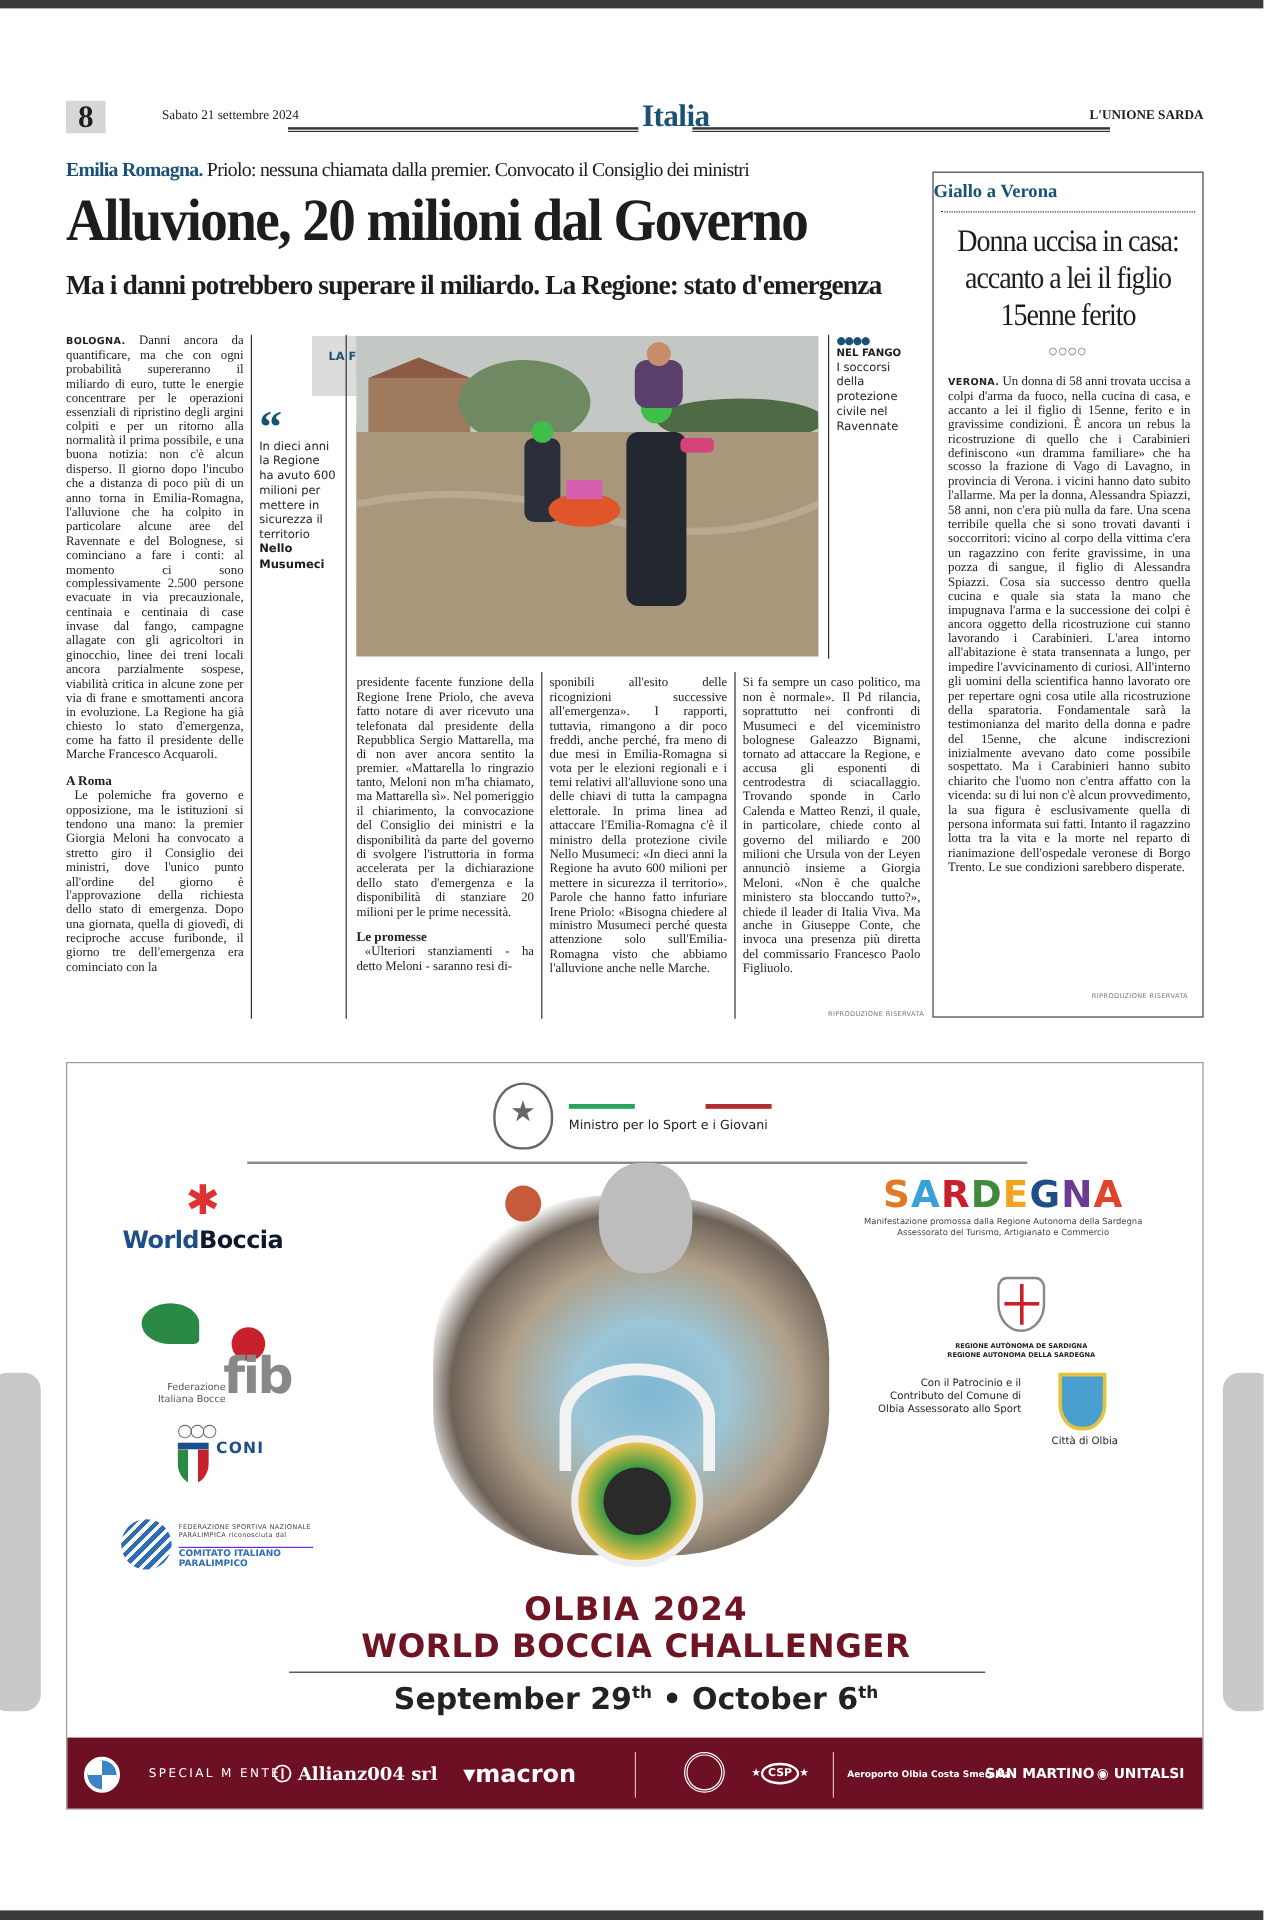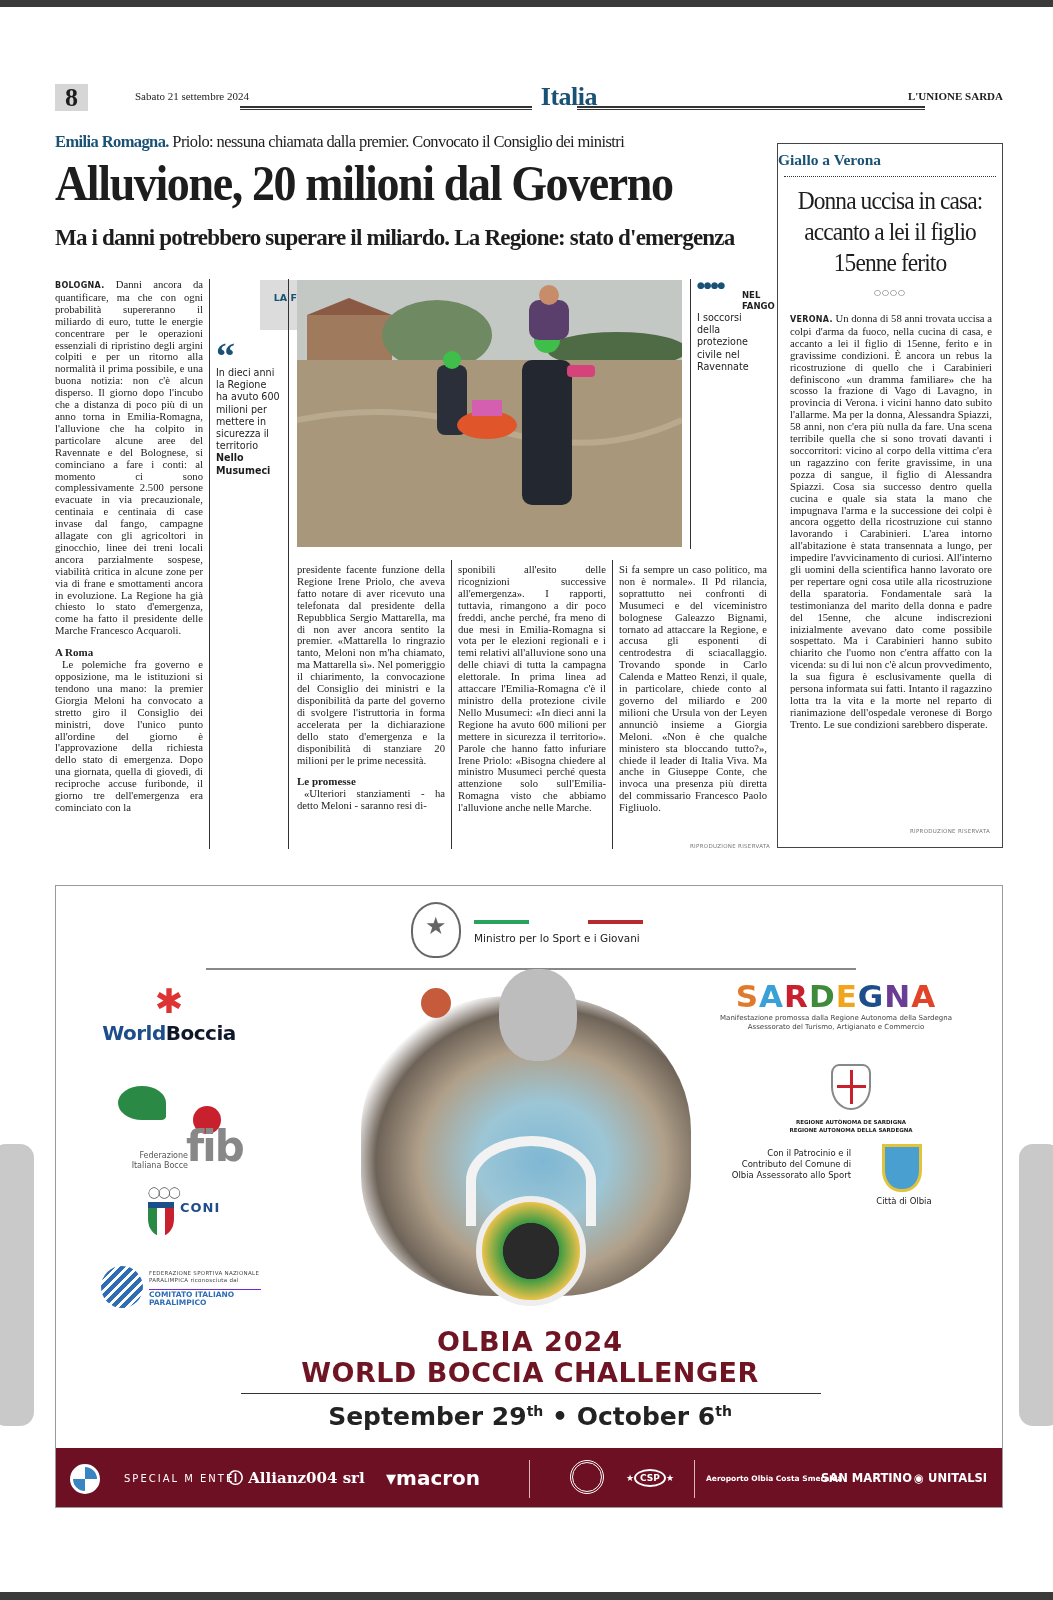--- a/index.html
+++ b/index.html
@@ -13,21 +13,21 @@
   .side-tab.right { right: -8px; }
 
   
   .page-head { position: absolute; left: 55px; top: 84px; width: 948px; height: 30px; }
   .page-num { position: absolute; left: 0; top: 0; width: 33px; height: 27px; background: #d6d6d6;
     font-family: "Liberation Serif", serif; font-size: 26px; font-weight: bold; text-align: center; line-height: 27px; }
   .page-date { position: absolute; left: 40px; top: 6px; font-family: "Liberation Serif", serif; font-size: 11px; margin-left: 40px; }
   .head-rule { position: absolute; top: 22px; height: 4px; border-top: 2px solid #333; border-bottom: 1px solid #333; }
   .head-rule.l { left: 185px; width: 292px; }
   .head-rule.r { left: 522px; width: 348px; }
-  .section-name { position: absolute; left: 480px; top: -2px; width: 62px; text-align: right;
+  .section-name { position: absolute; left: 480px; top: -2px; width: 62px; text-align: left;
     font-family: "Liberation Serif", serif; font-size: 26px; font-weight: bold; color: #1a5276; letter-spacing: -0.5px; }
   .paper-name { position: absolute; right: 0; top: 6px; font-family: "Liberation Serif", serif; font-size: 11px; font-weight: bold; }
 
   
   .kicker { position: absolute; left: 55px; top: 132px; width: 710px; font-family: "Liberation Serif", serif;
     font-size: 16.5px; letter-spacing: -0.6px; white-space: nowrap; }
   .kicker .kicker-lead { color: #1a5276; font-weight: bold; }
   .headline { position: absolute; left: 55px; top: 155px; width: 710px; font-family: "Liberation Serif", serif;
     font-size: 50px; letter-spacing: -1.5px; line-height: 56px; transform: scaleX(0.92); transform-origin: left; white-space: nowrap; }
   .subhead { position: absolute; left: 55px; top: 225px; width: 710px; font-family: "Liberation Serif", serif;
@@ -46,21 +46,21 @@
   .quote-label { width: 65px; height: 50px; background: #dcdcdc; color: #1a5276; font-family: "DejaVu Sans", sans-serif;
     font-weight: bold; font-size: 9.5px; text-align: right; padding-top: 12px; line-height: 12px; margin-left: 44px; }
   .quote-mark { margin-top: 14px; font-family: "Liberation Serif", serif; font-size: 38px; font-weight: bold; color: #1a5276; line-height: 24px; height: 20px; }
   .quote-text { font-family: "DejaVu Sans", sans-serif; font-size: 9.6px; line-height: 12.2px; color: #222; margin-top: 3px; }
   .quote-author { font-family: "DejaVu Sans", sans-serif; font-size: 9.6px; font-weight: bold; line-height: 12.2px; }
 
   .photo { position: absolute; left: 297px; top: 280px; width: 385px; height: 267px; overflow: hidden;
     background: linear-gradient(180deg, #b8bdb9 0%, #c8ccc9 26%, #a49a86 30%, #a08f74 100%); }
   .caption { position: absolute; left: 697px; top: 280px; width: 70px; font-family: "DejaVu Sans", sans-serif; }
   .caption-dots { color: #1a5276; font-size: 9px; letter-spacing: -1px; line-height: 10px; }
-  .caption-title { font-weight: bold; font-size: 8.5px; line-height: 11px; margin-left: 45px; }
+  .caption-title { font-weight: bold; font-size: 8.5px; line-height: 11px; }
   .caption-text { font-size: 9.6px; line-height: 12.2px; color: #222; }
 
   .riproduzione { position: absolute; font-family: "DejaVu Sans", sans-serif; font-size: 5.5px; color: #777; letter-spacing: 0.3px; }
 
   
   .sidebox { position: absolute; left: 777px; top: 143px; width: 226px; height: 705px; border: 1px solid #444; }
   .side-kicker { text-align: left; margin-top: 7px; font-family: "Liberation Serif", serif; font-size: 15.5px; font-weight: bold; color: #1a5276; }
   .side-dots { margin: 7px 6px 0; border-top: 1px dotted #333; }
   .side-title { text-align: center; margin-top: 8px; font-family: "Liberation Serif", serif; font-size: 26px; line-height: 31px;
     letter-spacing: -1px; transform: scaleX(0.9); }

